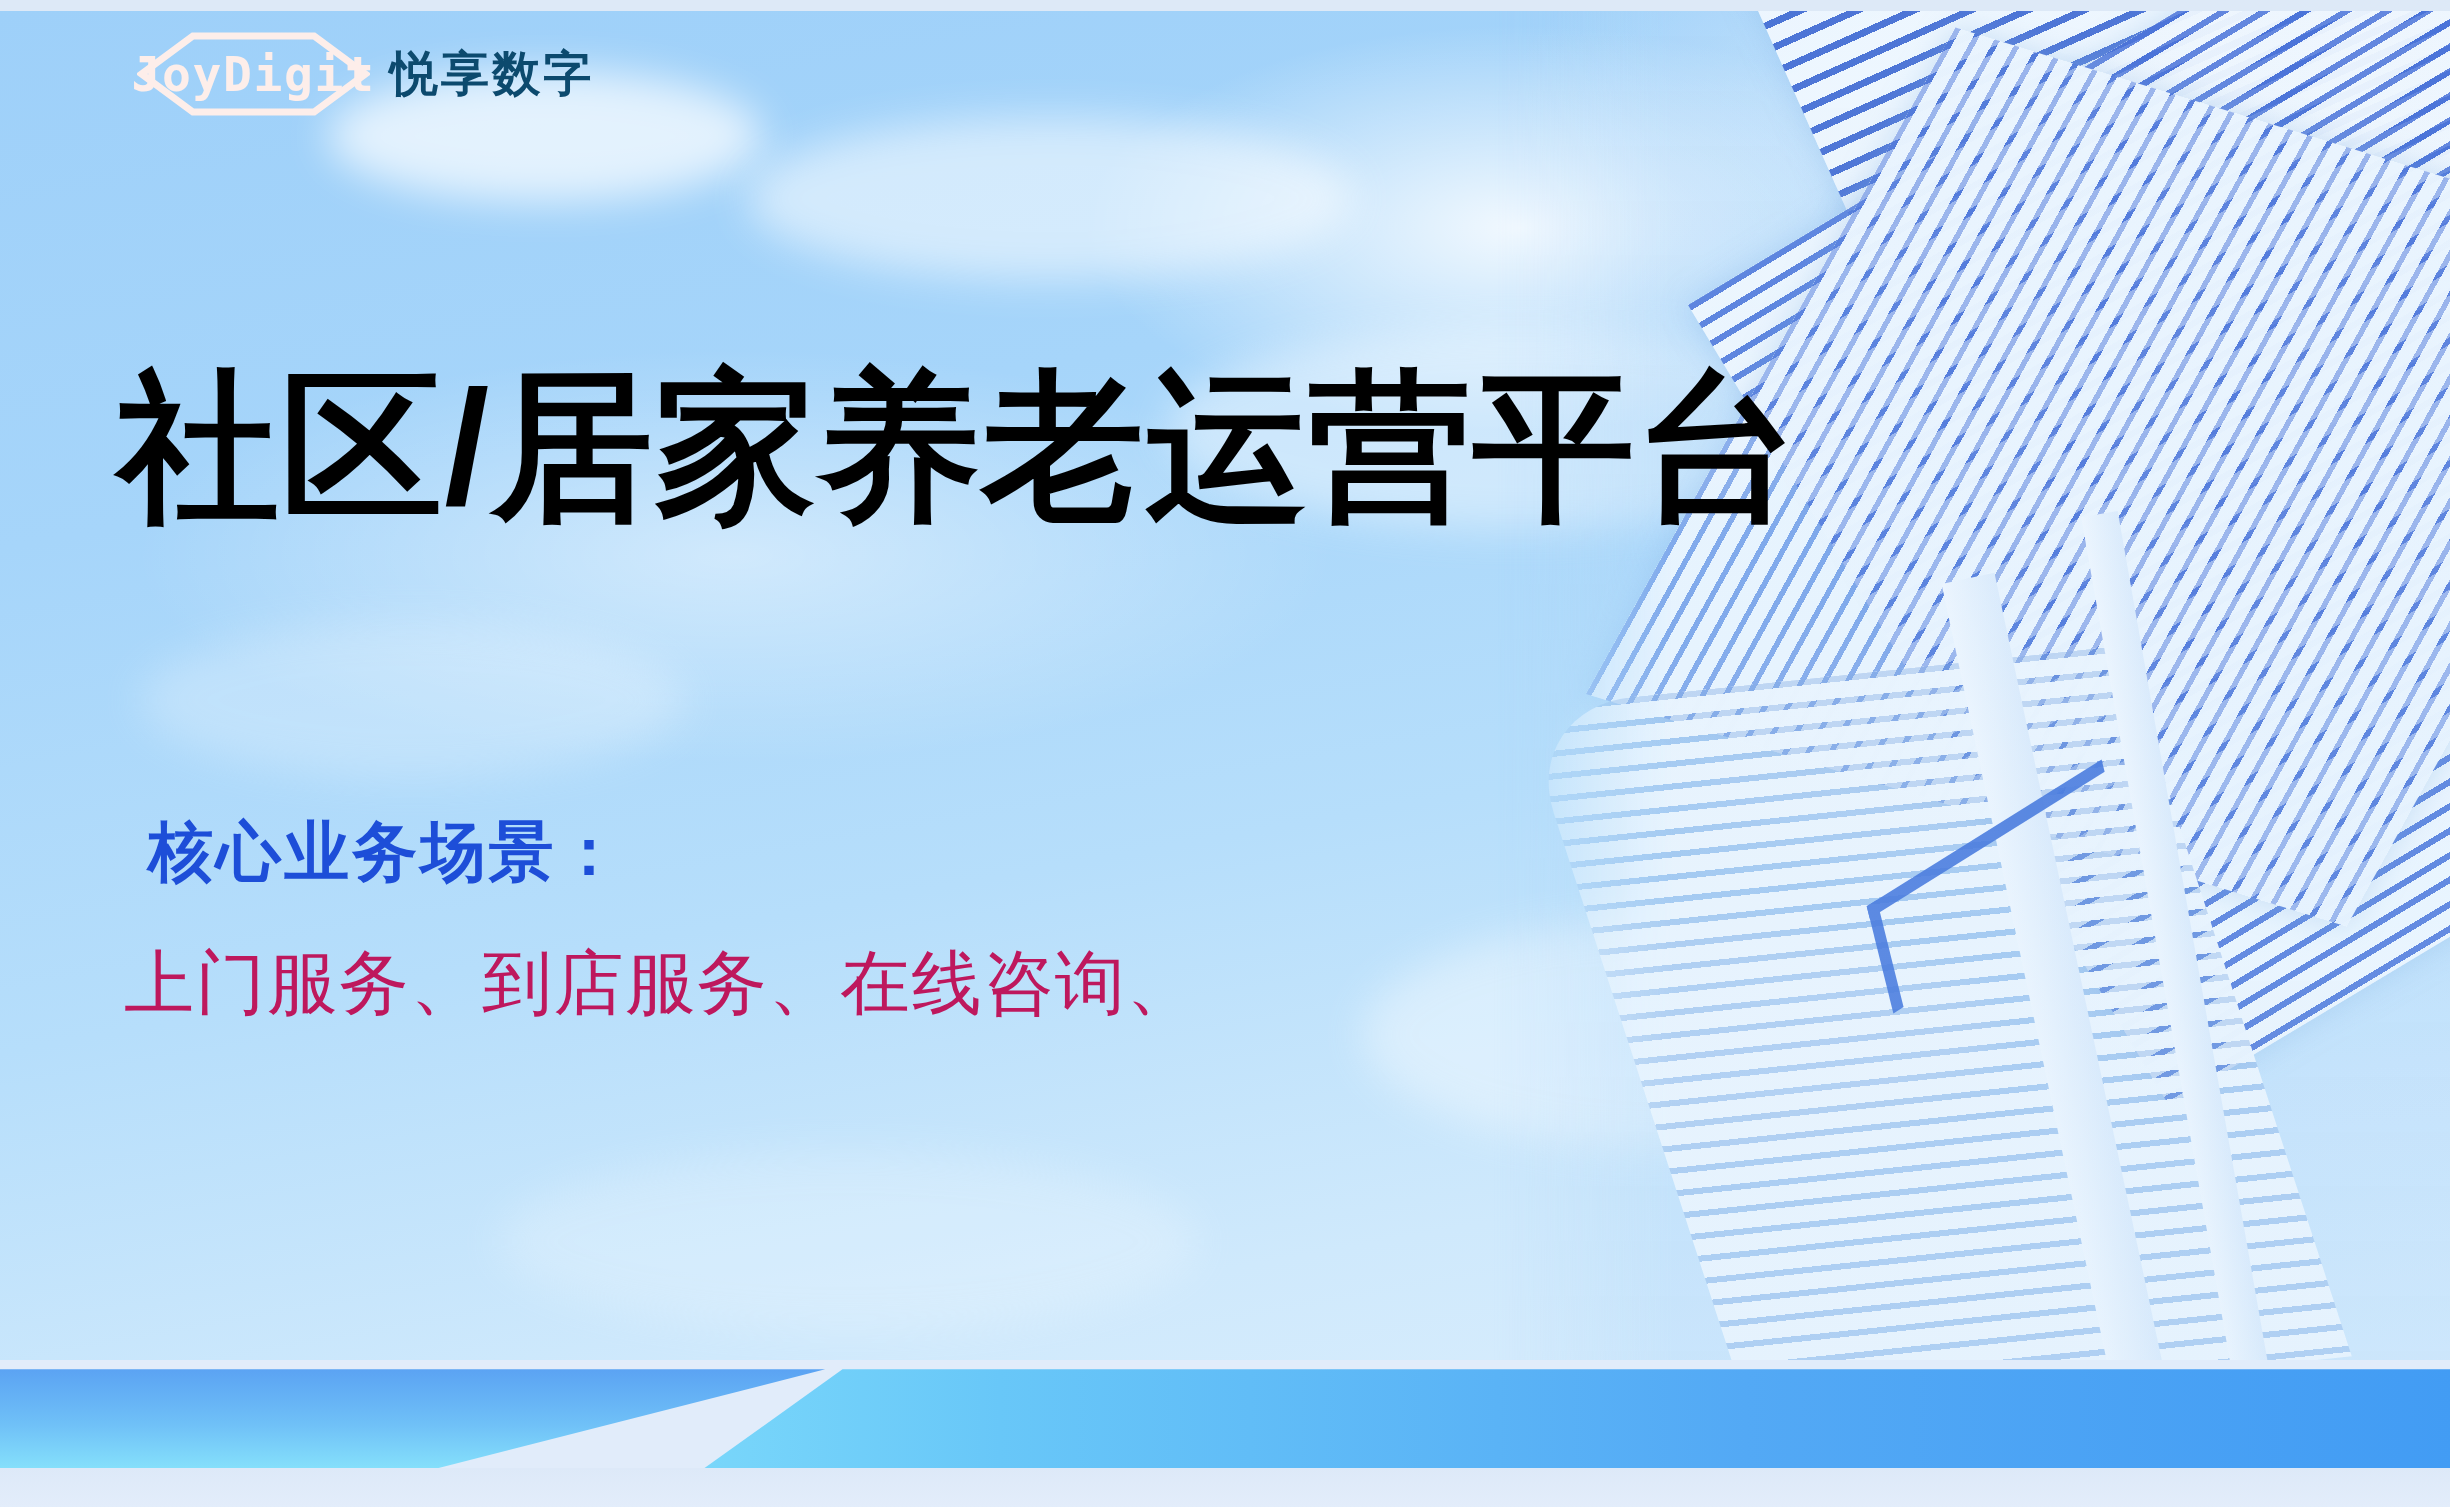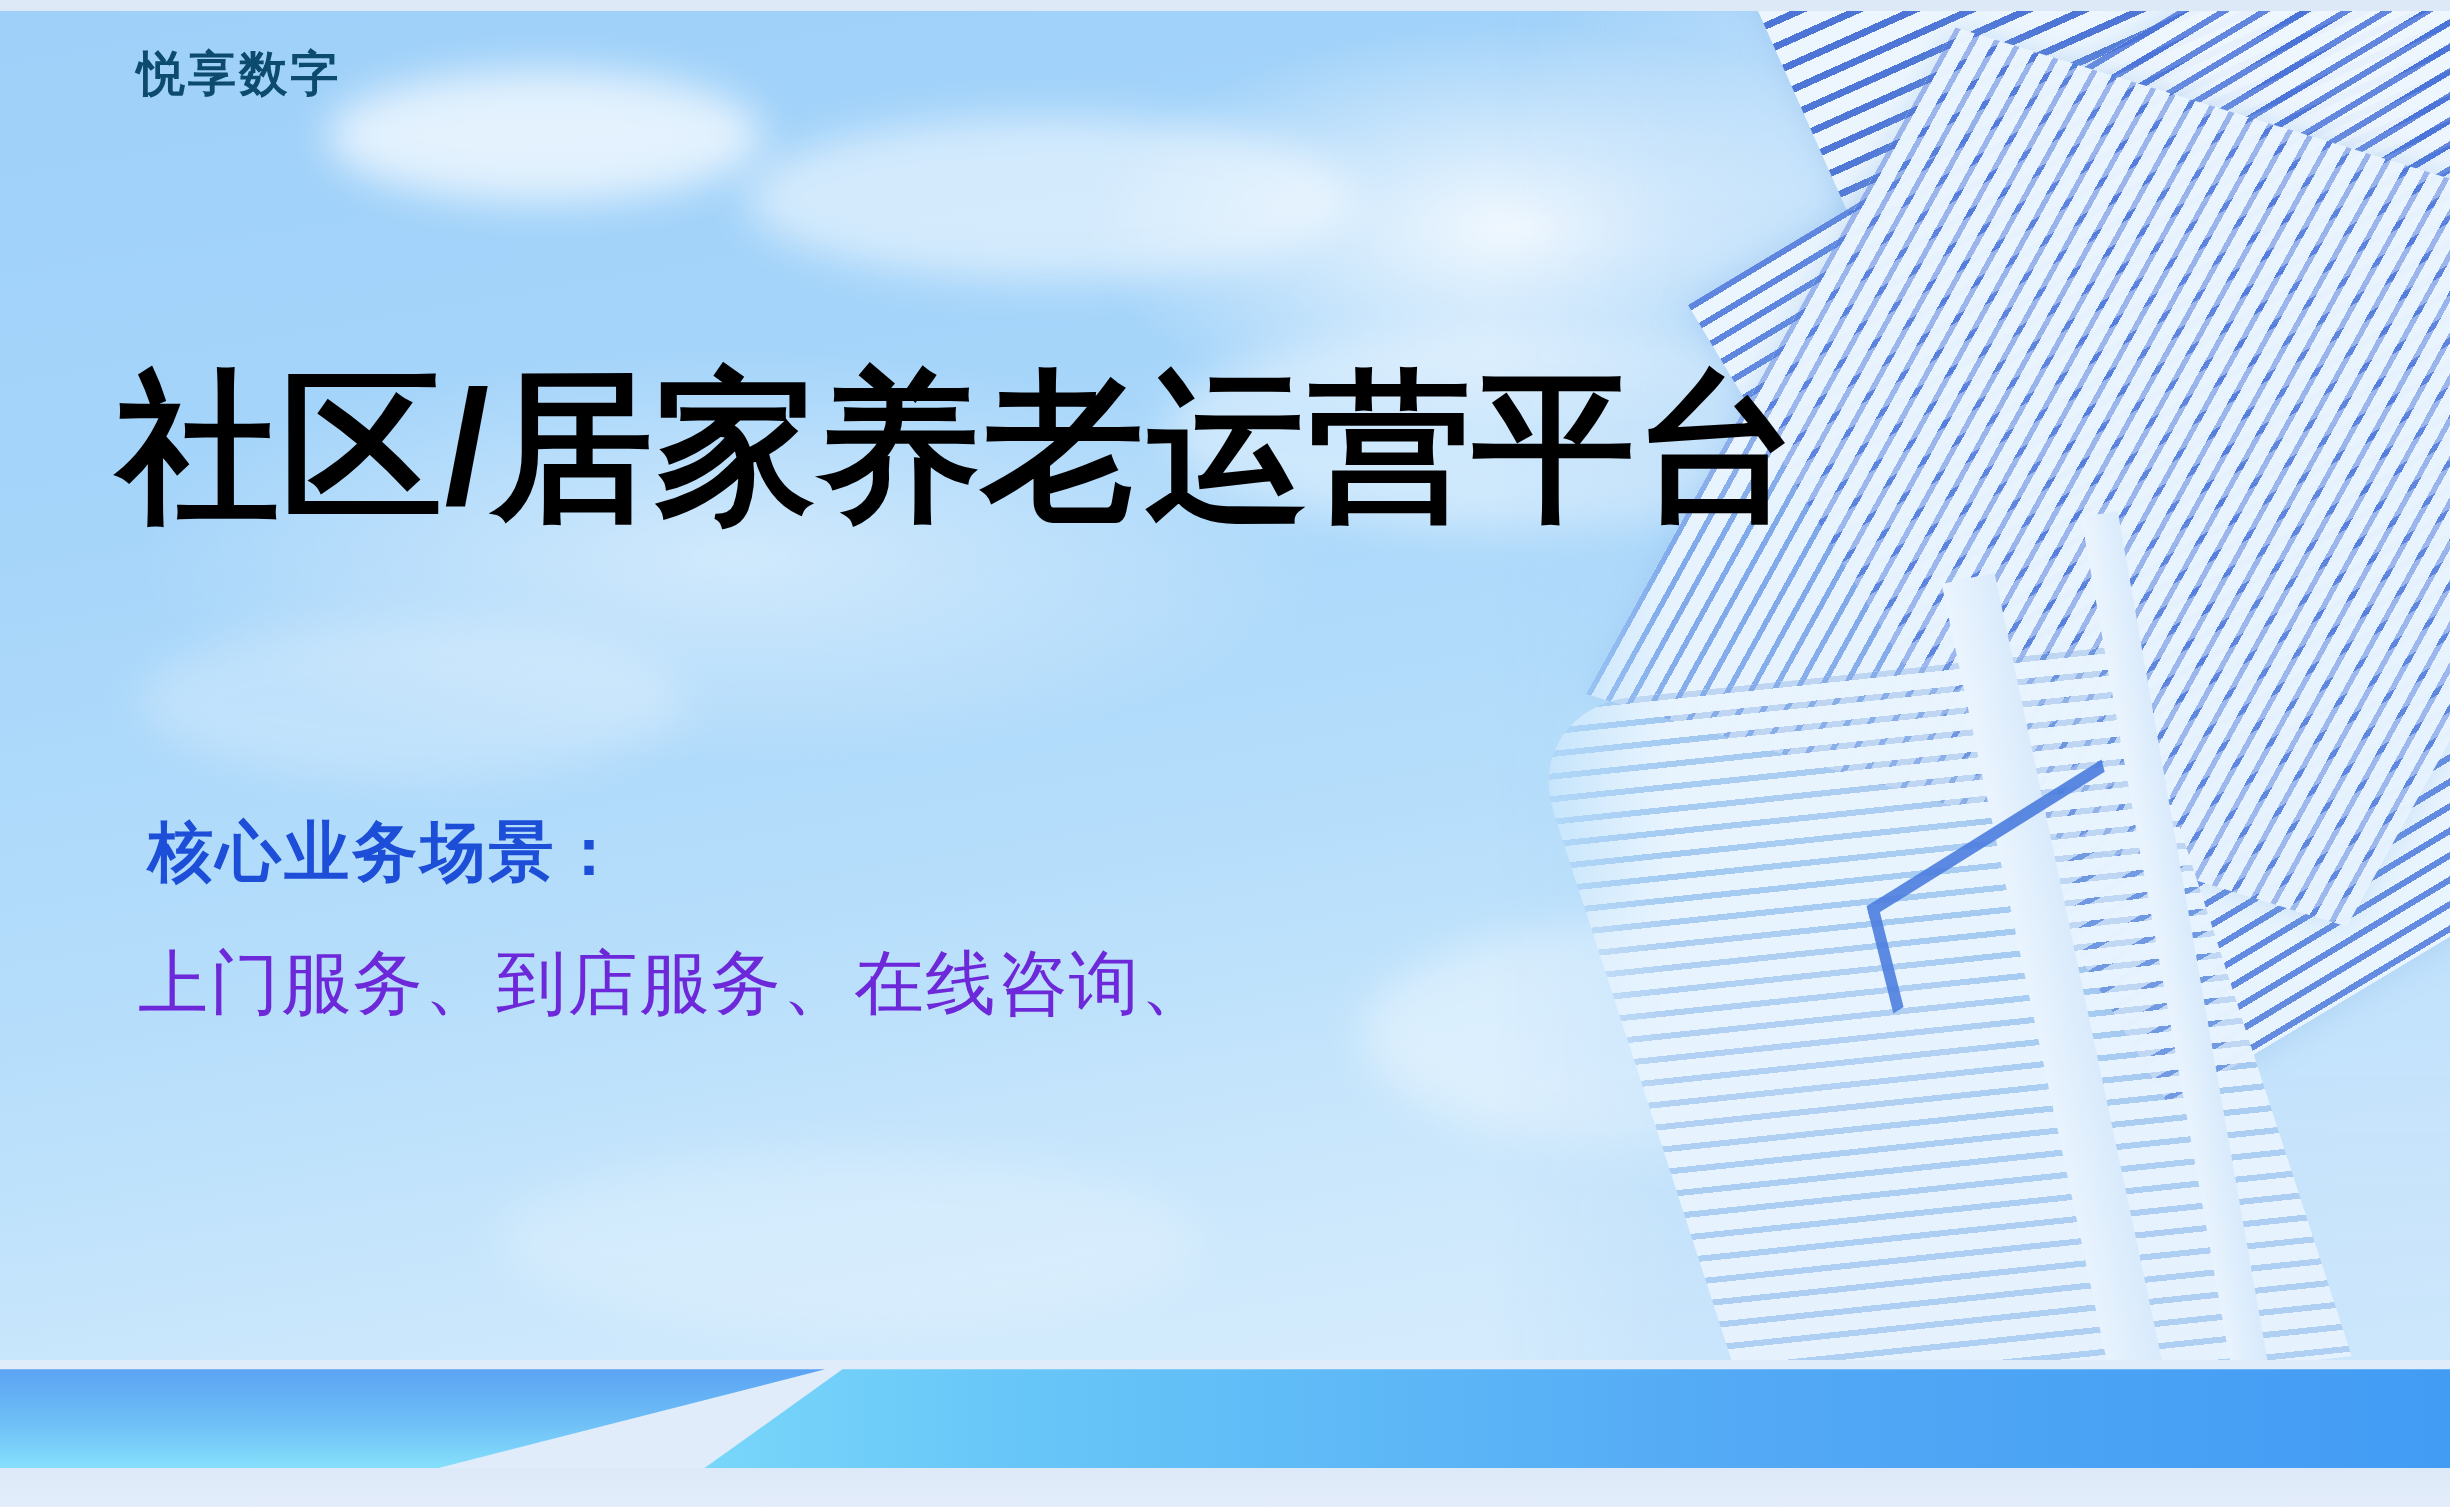--- a/index.html
+++ b/index.html
@@ -211,25 +211,24 @@
   }
 
   
   .body-lines {
     position: absolute;
     left: 124px; top: 918px;
     z-index: 10;
   }
   .body-line {
     font-size: 70px;
-    color: #6d28d9;
+    color: #be185d;
     letter-spacing: 1.6px;
     line-height: 1.88;
     white-space: nowrap;
-    margin-left: 14px;
   }
 
   
   .bottom-band {
     position: absolute;
     left: 0; bottom: 0;
     width: 100%; height: 148px;
     z-index: 12;
     background: #e1ecfa;
   }
@@ -273,20 +272,26 @@
     <div class="tower t2"></div>
     <div class="tower t3"></div>
     <div class="tower-front"></div>
     <div class="tower-edge e1"></div>
     <div class="tower-edge e2"></div>
     <div class="canopy"></div>
     <div class="photo-tint"></div>
   </div>
 
   <div class="logo">
+    <div class="logo-mark">
+      <svg class="logo-hex" viewBox="0 0 300 110">
+        <polygon points="72,6 228,6 294,55 228,104 72,104 6,55" fill="none" stroke="#fdeeea" stroke-width="9"></polygon>
+      </svg>
+      <span class="logo-word">JoyDigit</span>
+    </div>
     <span class="logo-cn">悦享数字</span>
   </div>
 
   <h1 class="title">社区/居家养老运营平台</h1>
 
   <h2 class="subhead">核心业务场景：</h2>
 
   <div class="body-lines">
     <div class="body-line">上门服务、到店服务、在线咨询、</div>
   </div>

